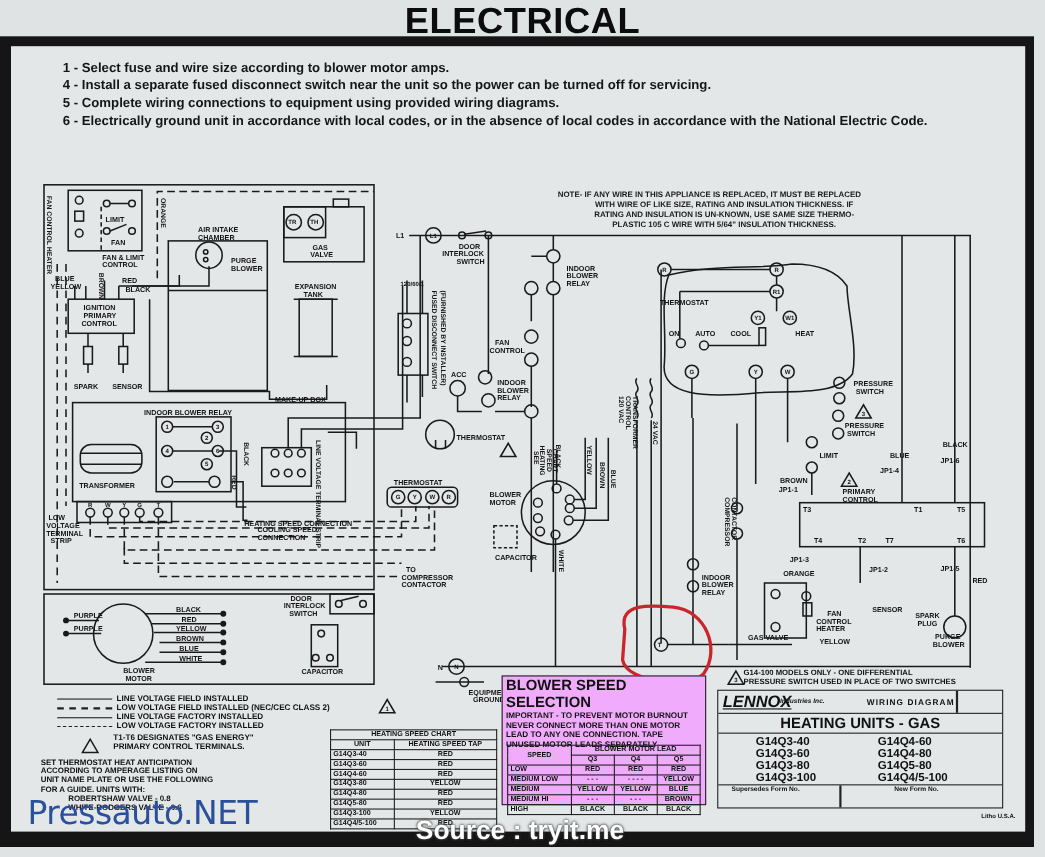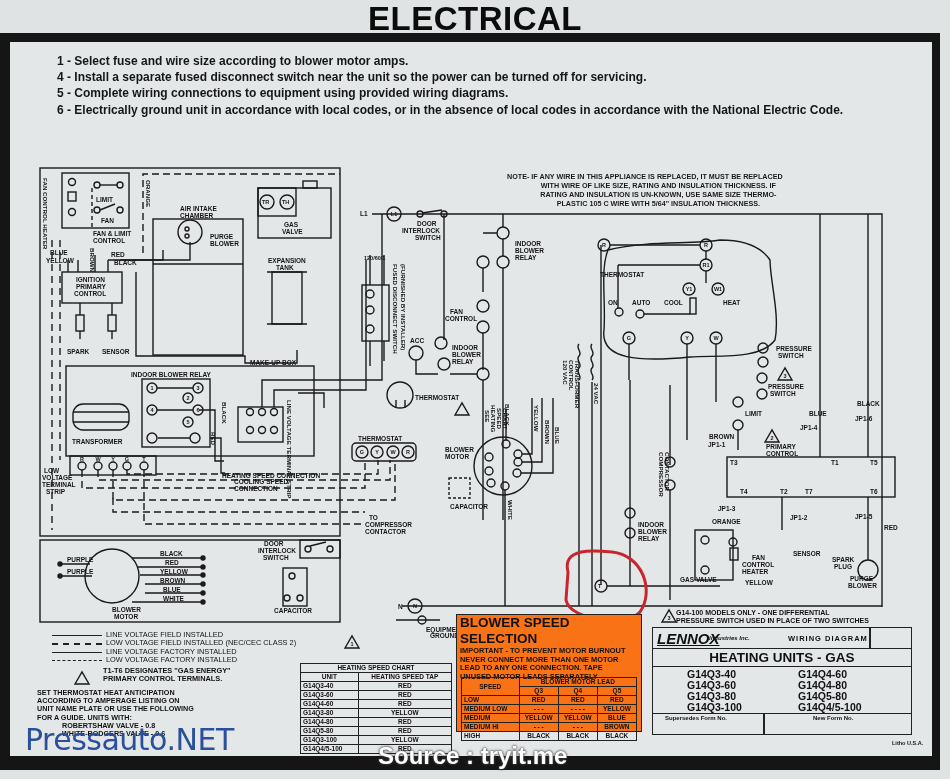--- a/index.html
+++ b/index.html
@@ -8,21 +8,21 @@
   .frame{position:absolute;left:0;top:33px;width:940px;height:737px;background:#151515;}
   .sheet{position:absolute;left:10px;top:42px;width:922px;height:714px;background:#e4e7e8;}
   .notes{position:absolute;left:57px;top:53px;font-size:12px;line-height:16.2px;font-weight:bold;color:#161616;}
   .notes div{white-space:nowrap;}
   svg.diag{position:absolute;left:0;top:0;}
   .lbl{font-family:"Liberation Sans",sans-serif;font-weight:bold;fill:#141414;}
   .wm{position:absolute;left:25px;top:722px;font-size:30px;color:#2a4f9b;font-family:"DejaVu Sans",sans-serif;font-weight:normal;letter-spacing:-0.5px;}
   .src{position:absolute;left:378px;top:742px;font-size:24px;color:#fff;font-weight:bold;text-shadow:0 0 3px #444,0 0 2px #444;font-family:Liberation Sans, sans-serif;}
   .note-top{position:absolute;left:507px;top:172px;font-size:7.2px;line-height:9px;font-weight:bold;color:#1a1a1a;}
   .note-top div{white-space:nowrap;text-align:center;}
-  .bss{position:absolute;left:456px;top:614px;width:184px;height:116px;border:1.5px solid #222;background:#f97316;}
+  .bss{position:absolute;left:456px;top:614px;width:184px;height:116px;border:1.5px solid #222;background:#f0abfc;}
   .bss h3{margin:0;font-size:13.5px;line-height:16px;padding-left:3px;font-weight:bold;}
   .bss .imp{font-size:7.4px;line-height:8.6px;font-weight:bold;padding-left:3px;white-space:nowrap;}
   table.t{border-collapse:collapse;font-size:6.5px;font-weight:bold;}
   table.t td,table.t th{border:1px solid #222;padding:0 2px;height:8px;line-height:8px;text-align:center;font-weight:bold;}
   .bss table{position:absolute;left:4px;top:62px;width:176px;}
   .hsc{position:absolute;left:300px;top:663px;width:152px;}
   .hsc td.u{text-align:left;}
   .lennox{position:absolute;left:652px;top:627px;width:258px;height:106px;border:1.5px solid #222;}
   .lennox .row1{height:20px;border-bottom:1.5px solid #222;position:relative;}
   .lennox .brand{position:absolute;left:4px;top:2px;font-size:15px;font-weight:bold;font-style:italic;text-decoration:underline;}
@@ -32,21 +32,21 @@
   .lennox .row2{height:17px;border-bottom:1.5px solid #222;text-align:center;font-size:13.5px;font-weight:bold;line-height:17px;}
   .lennox .models{position:relative;height:46px;border-bottom:1.5px solid #222;font-size:10.5px;font-weight:bold;line-height:11px;}
   .lennox .colL{position:absolute;left:34px;top:2px;}
   .lennox .colR{position:absolute;left:145px;top:2px;}
   .lennox .form{position:relative;height:20px;font-size:6px;font-weight:bold;}
   .lennox .form .a{position:absolute;left:12px;top:1px;}
   .lennox .form .b{position:absolute;left:160px;top:1px;}
   .lennox .form .div{position:absolute;left:110px;top:0;width:1.5px;height:20px;background:#222;}
   .litho{position:absolute;left:892px;top:740px;font-size:5.5px;font-weight:bold;}
   .g14{position:absolute;left:676px;top:609px;font-size:7px;line-height:8px;font-weight:bold;white-space:nowrap;}
-  .legend{position:absolute;left:52px;top:631px;font-size:7.4px;line-height:8.4px;font-weight:normal;}
+  .legend{position:absolute;left:52px;top:631px;font-size:7.4px;line-height:8.4px;font-weight:bold;}
   .legend .ln{display:flex;align-items:center;white-space:nowrap;}
   .legend .sw{display:inline-block;width:50px;margin-right:4px;height:0;}
   .t1t6{position:absolute;left:103px;top:667px;font-size:7.4px;line-height:8.4px;font-weight:bold;white-space:nowrap;}
   .anti{position:absolute;left:37px;top:689px;font-size:7.2px;line-height:8.2px;font-weight:bold;white-space:nowrap;}
   .anti .in{padding-left:25px;}
 </style>
 </head>
 <body>
 
 <div class="title">ELECTRICAL</div>

